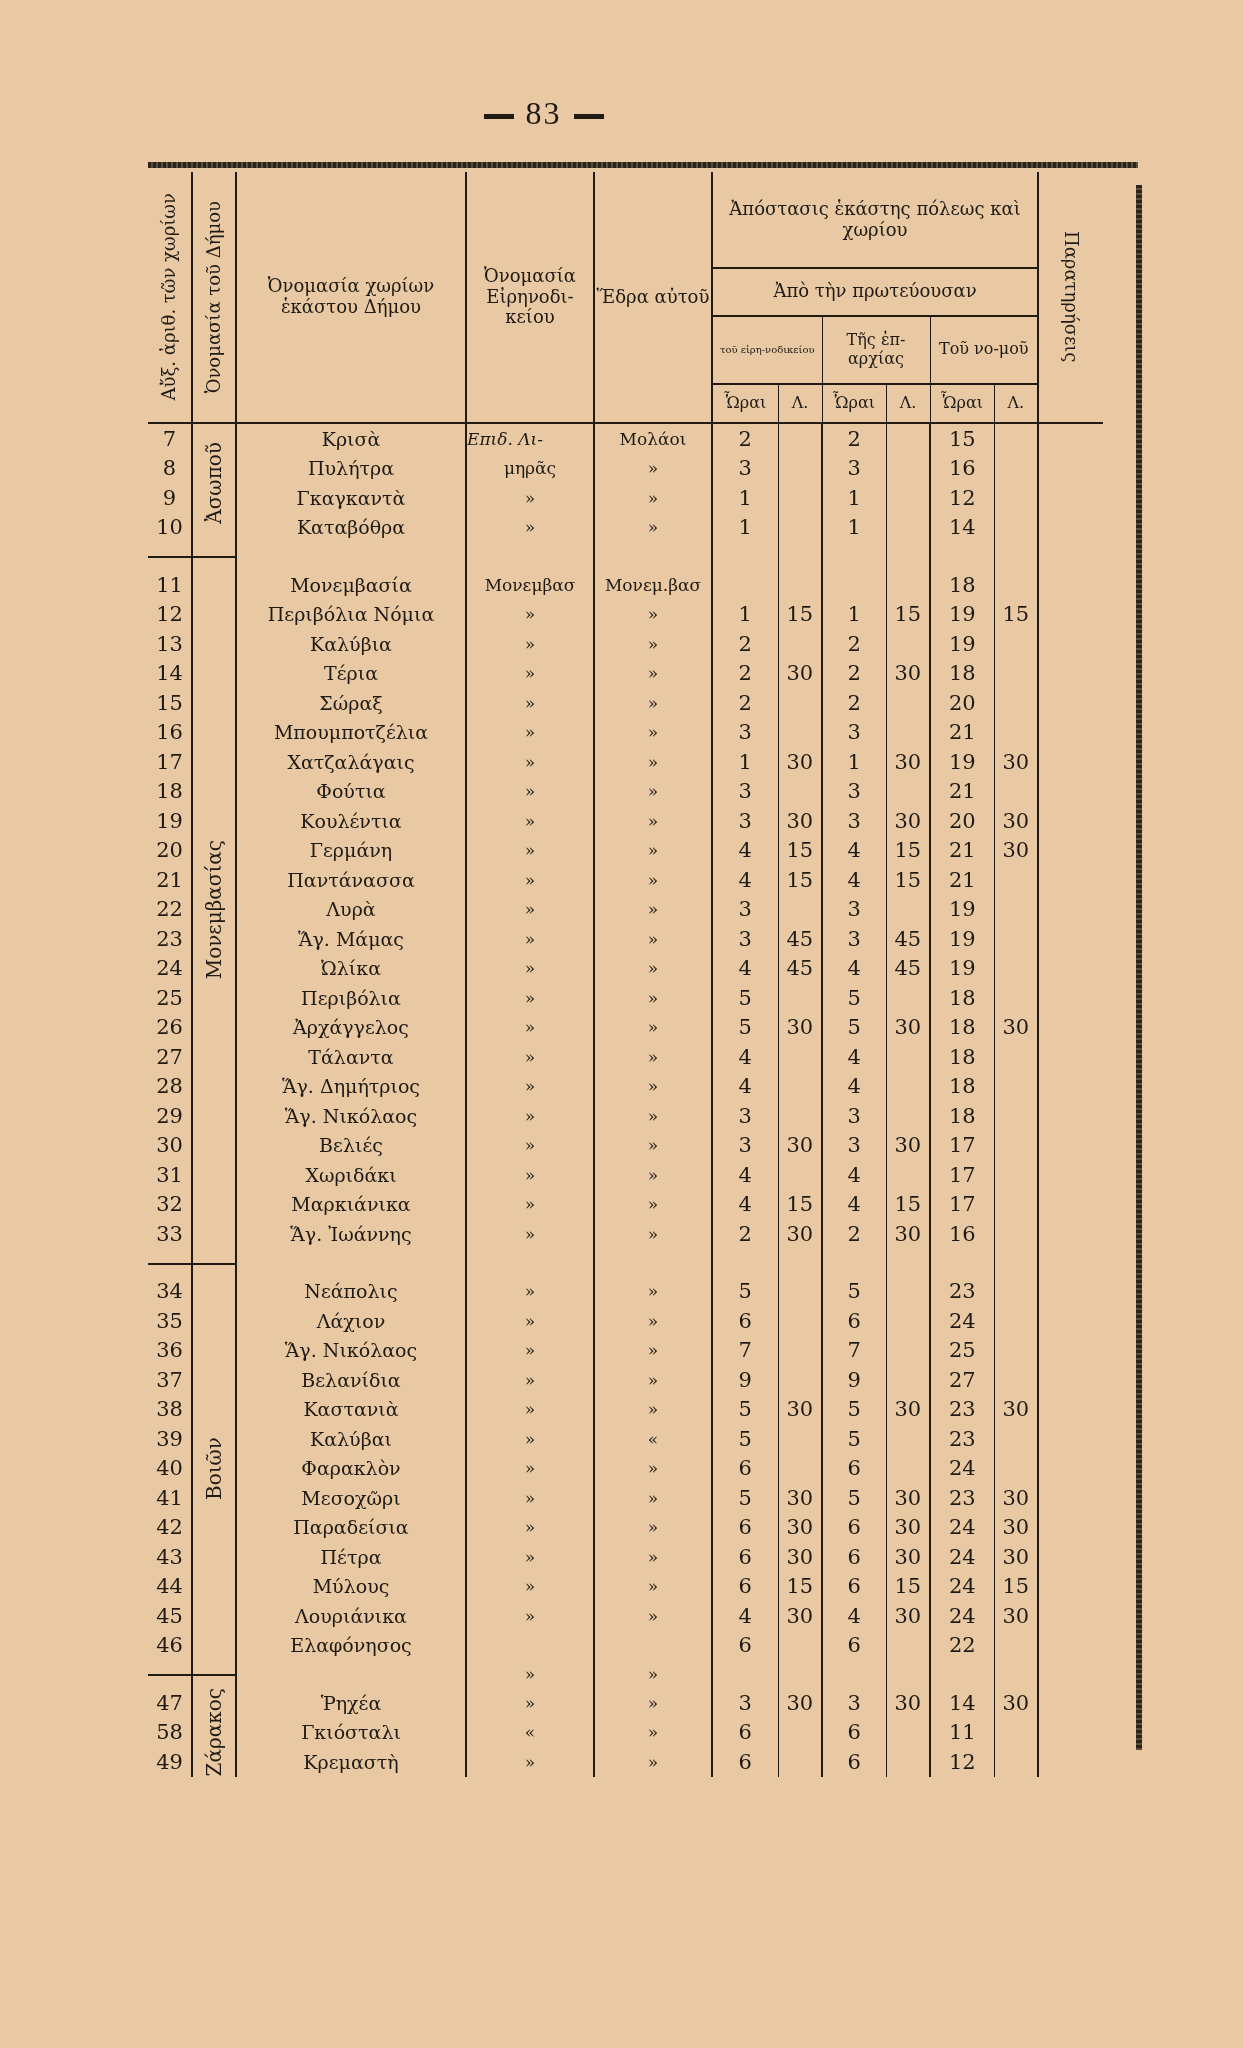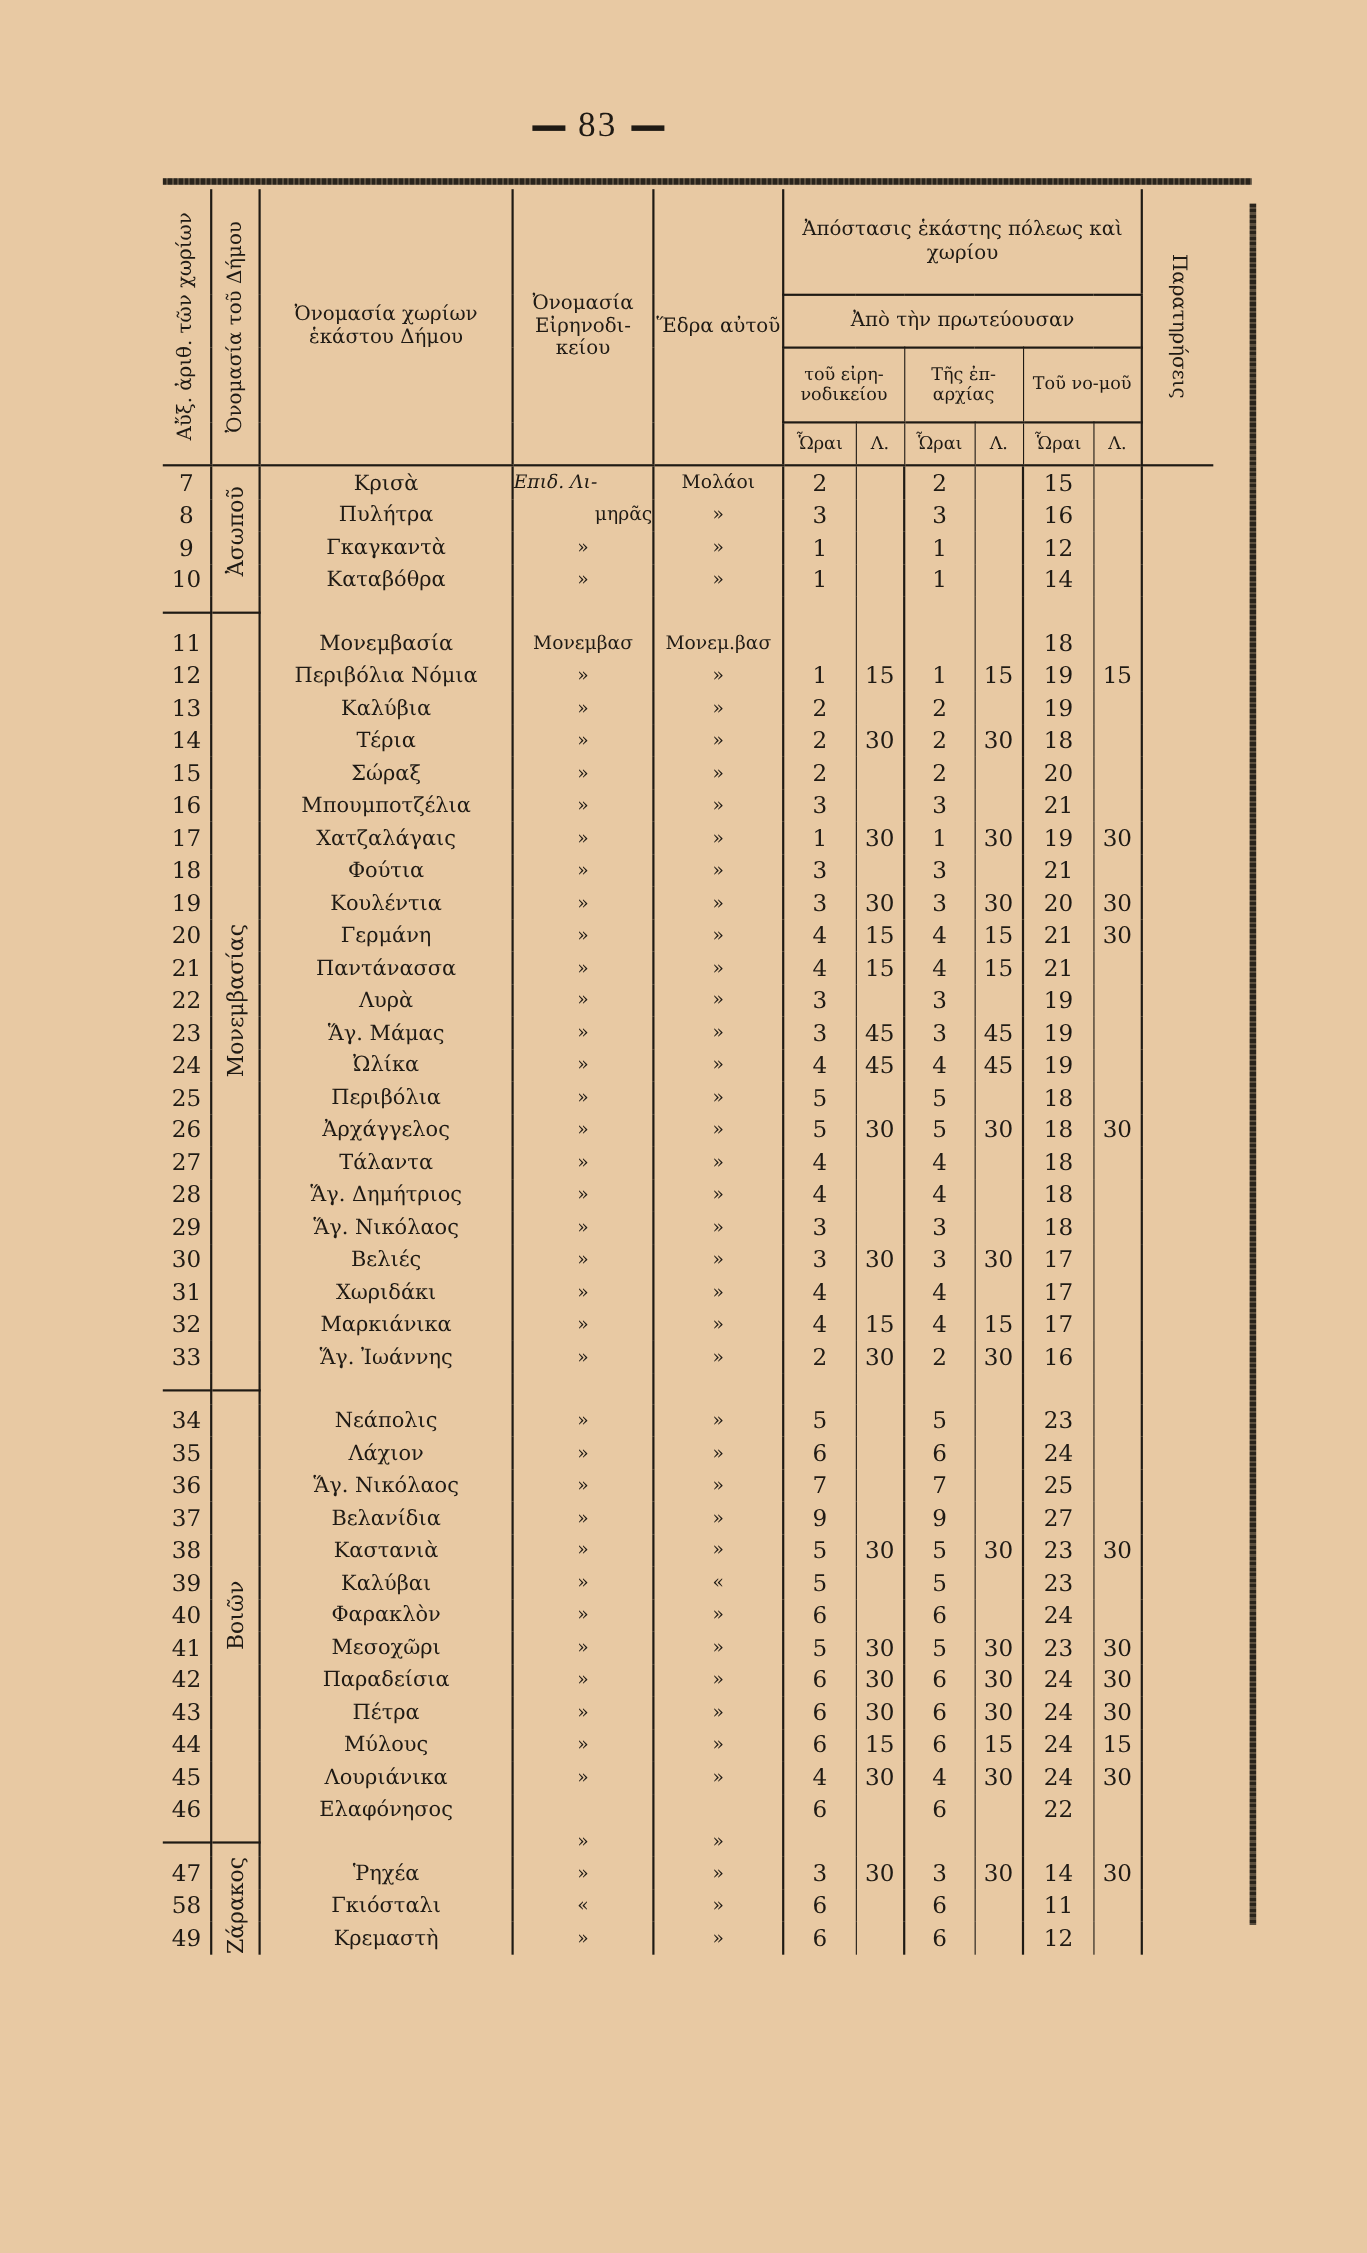--- a/index.html
+++ b/index.html
@@ -89,21 +89,21 @@
       <th rowspan="4" class="bl"><span>Ἕδρα αὐτοῦ</span></th>
       <th colspan="6" class="bl" style="border-bottom:2px solid #1f1a14;height:92px"><span>Ἀπόστασις ἑκάστης πόλεως καὶ χωρίου</span></th>
       <th rowspan="4" class="bl">
           <div class="vtext-right">Παρατηρήσεις</div>
         </th>
     </tr>
     <tr class="hdr">
       <th colspan="6" class="bl" style="height:44px"><span>Ἀπὸ τὴν πρωτεύουσαν</span></th>
     </tr>
     <tr class="hdr">
-      <th colspan="2" class="bl" style="height:64px;font-size:16px"><span>τοῦ εἰρη-νοδικείου</span></th>
+      <th colspan="2" class="bl" style="height:64px;font-size:10px"><span>τοῦ εἰρη-νοδικείου</span></th>
       <th colspan="2" class="blt" style="font-size:16px"><span>Τῆς ἐπ-αρχίας</span></th>
       <th colspan="2" class="blt" style="font-size:16px"><span>Τοῦ νο-μοῦ</span></th>
     </tr>
     <tr class="hdr">
       <th class="bl" style="height:36px;font-size:16px">Ὧραι</th>
       <th class="blt" style="font-size:16px">Λ.</th>
       <th class="blt" style="font-size:16px">Ὧραι</th>
       <th class="blt" style="font-size:16px">Λ.</th>
       <th class="blt" style="font-size:16px">Ὧραι</th>
       <th class="blt" style="font-size:16px">Λ.</th>
@@ -122,21 +122,21 @@
         <td class="blt num"></td>
         <td class="bl num">2</td>
         <td class="blt num"></td>
         <td class="bl num">15</td>
         <td class="blt num"></td>
         <td class="bl"></td>
       </tr>
       <tr class="data">
         <td class="rn">8</td>
         <td class="bl name">Πυλήτρα</td>
-        <td class="bl ditto" style="text-align: right;">μηρᾶς</td>
+        <td class="bl ditto" style="text-align: center;">μηρᾶς</td>
         <td class="bl ditto">»</td>
         <td class="bl num">3</td>
         <td class="blt num"></td>
         <td class="bl num">3</td>
         <td class="blt num"></td>
         <td class="bl num">16</td>
         <td class="blt num"></td>
         <td class="bl"></td>
       </tr>
       <tr class="data">

